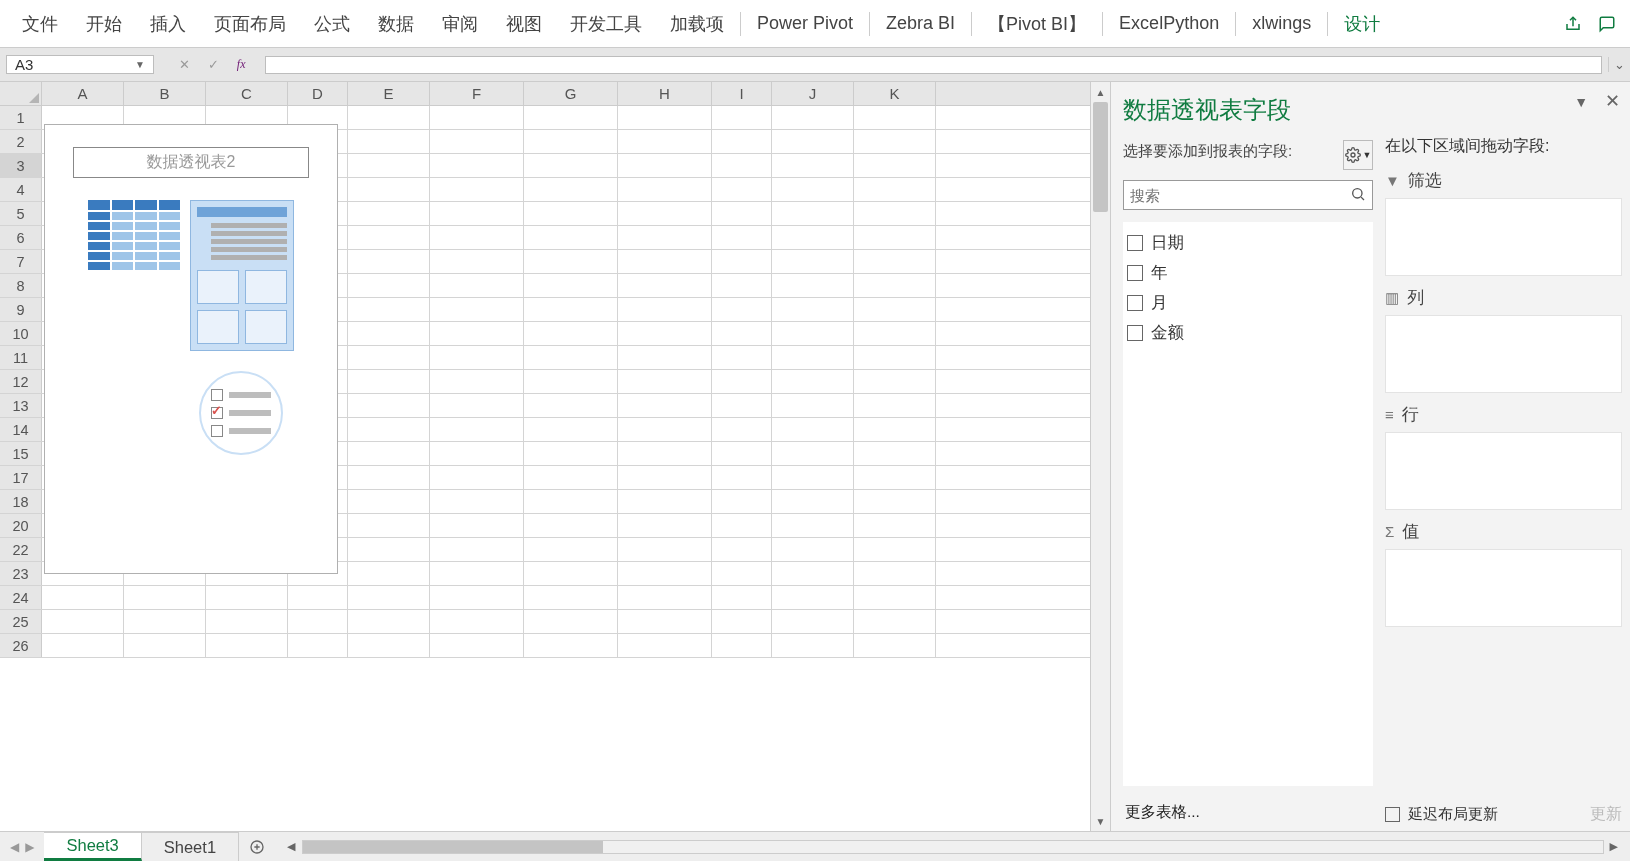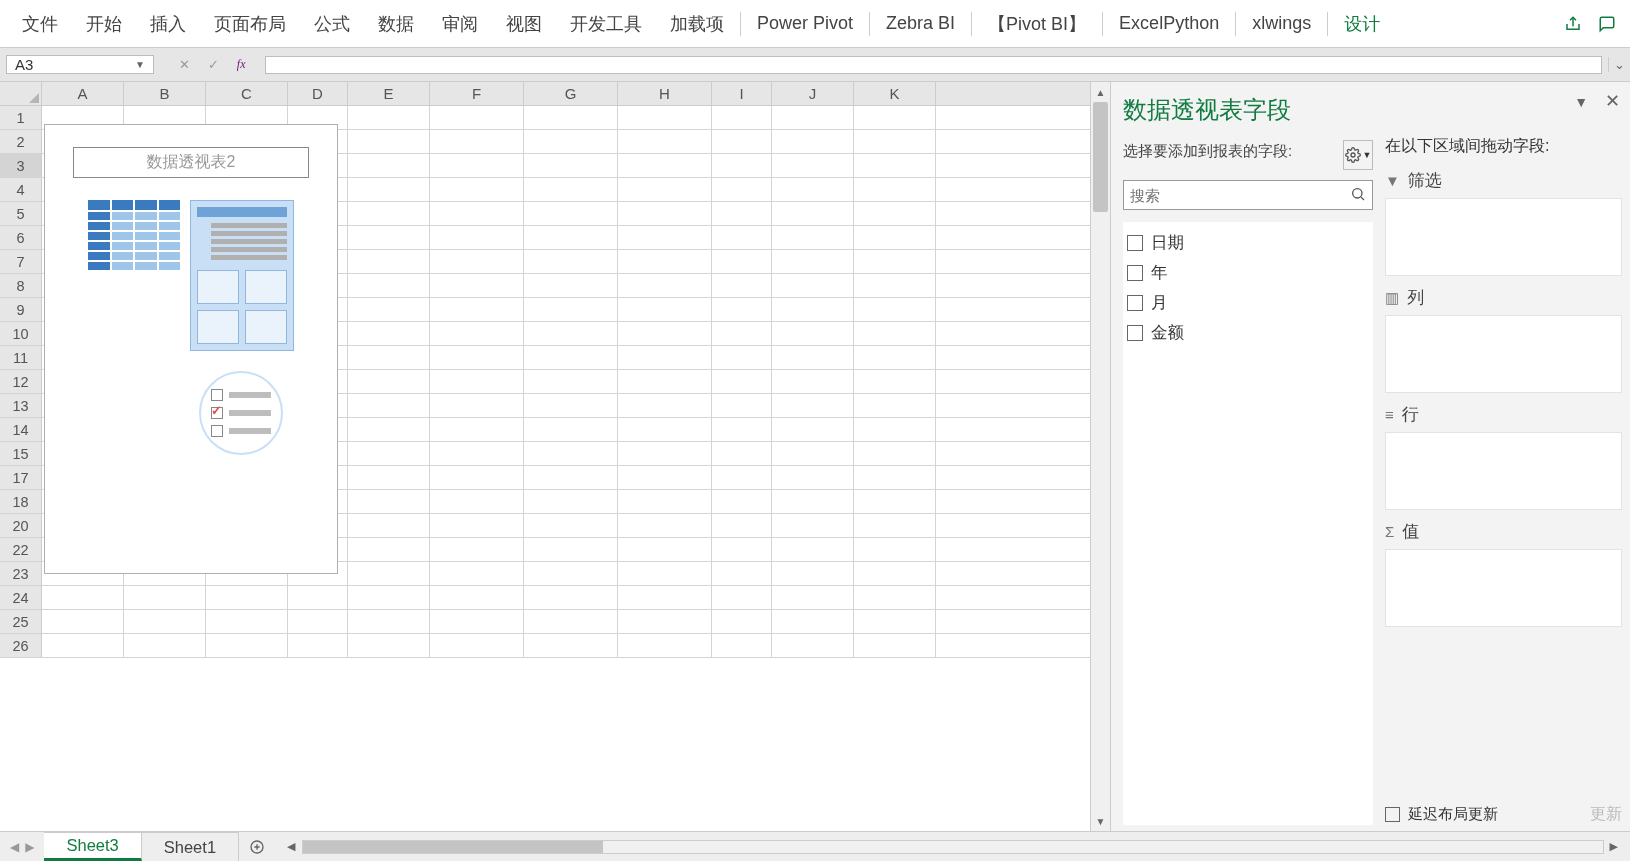--- a/index.html
+++ b/index.html
@@ -827,20 +827,21 @@
           </div>
           <div class="fp-f">
             <span class="cb"></span>
             <span>月</span>
           </div>
           <div class="fp-f">
             <span class="cb"></span>
             <span>金额</span>
           </div>
         </div>
+      <div class="fp-more">更多表格...</div>
     </div>
 
     <div class="fp-right">
       <div class="fp-right-title">在以下区域间拖动字段:</div>
 
       <div class="dz">
         <div class="dz-h">
             <span class="ic">▼</span>
             <span>筛选</span>
           </div>

